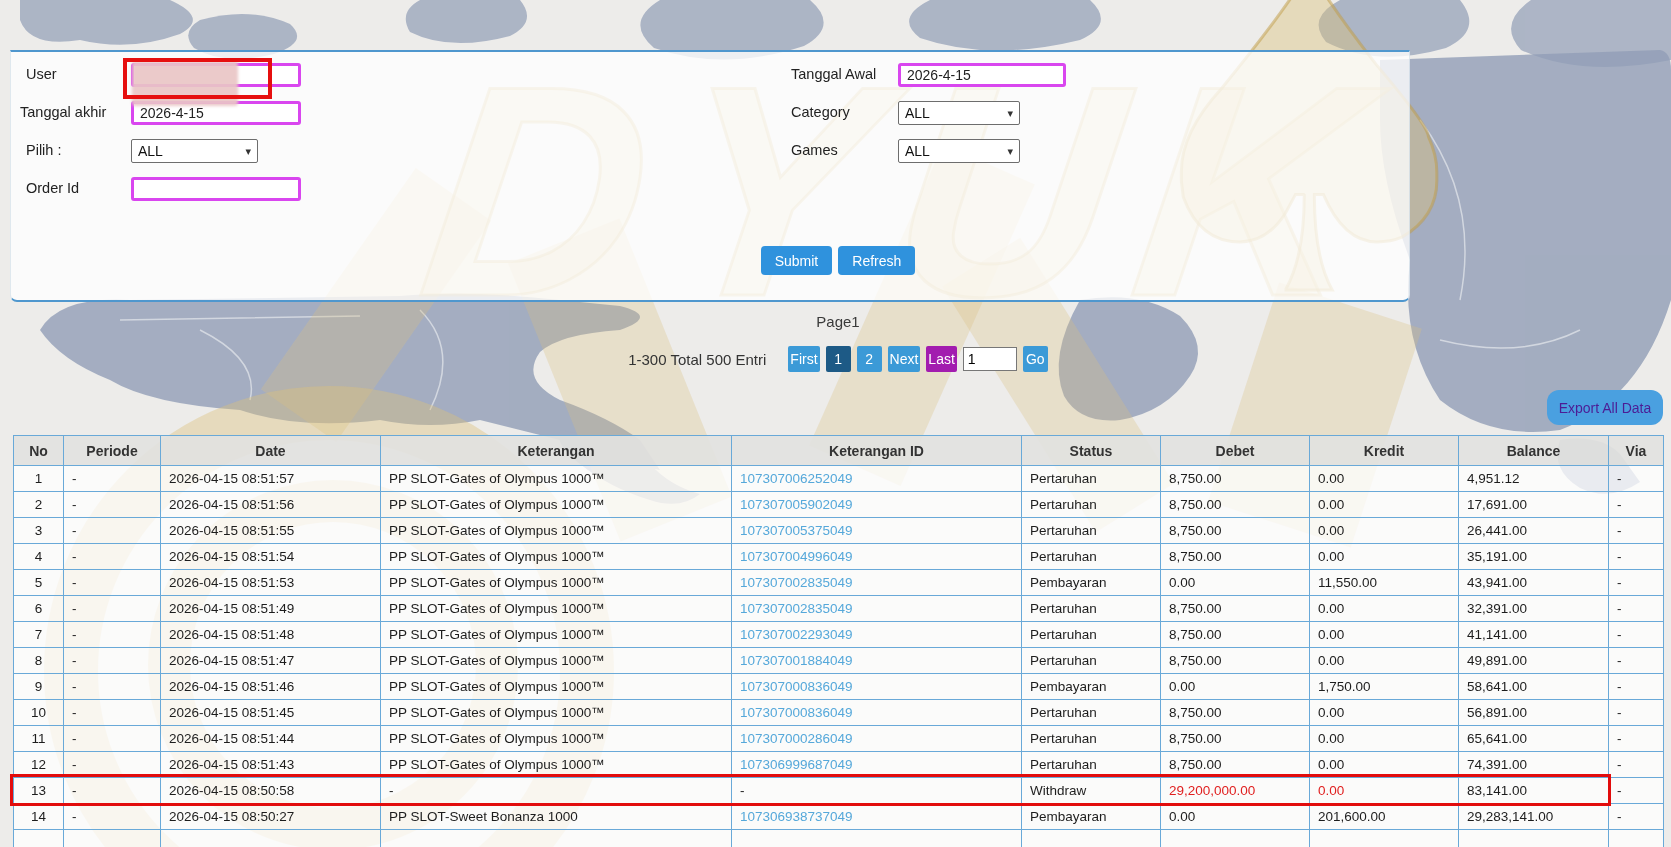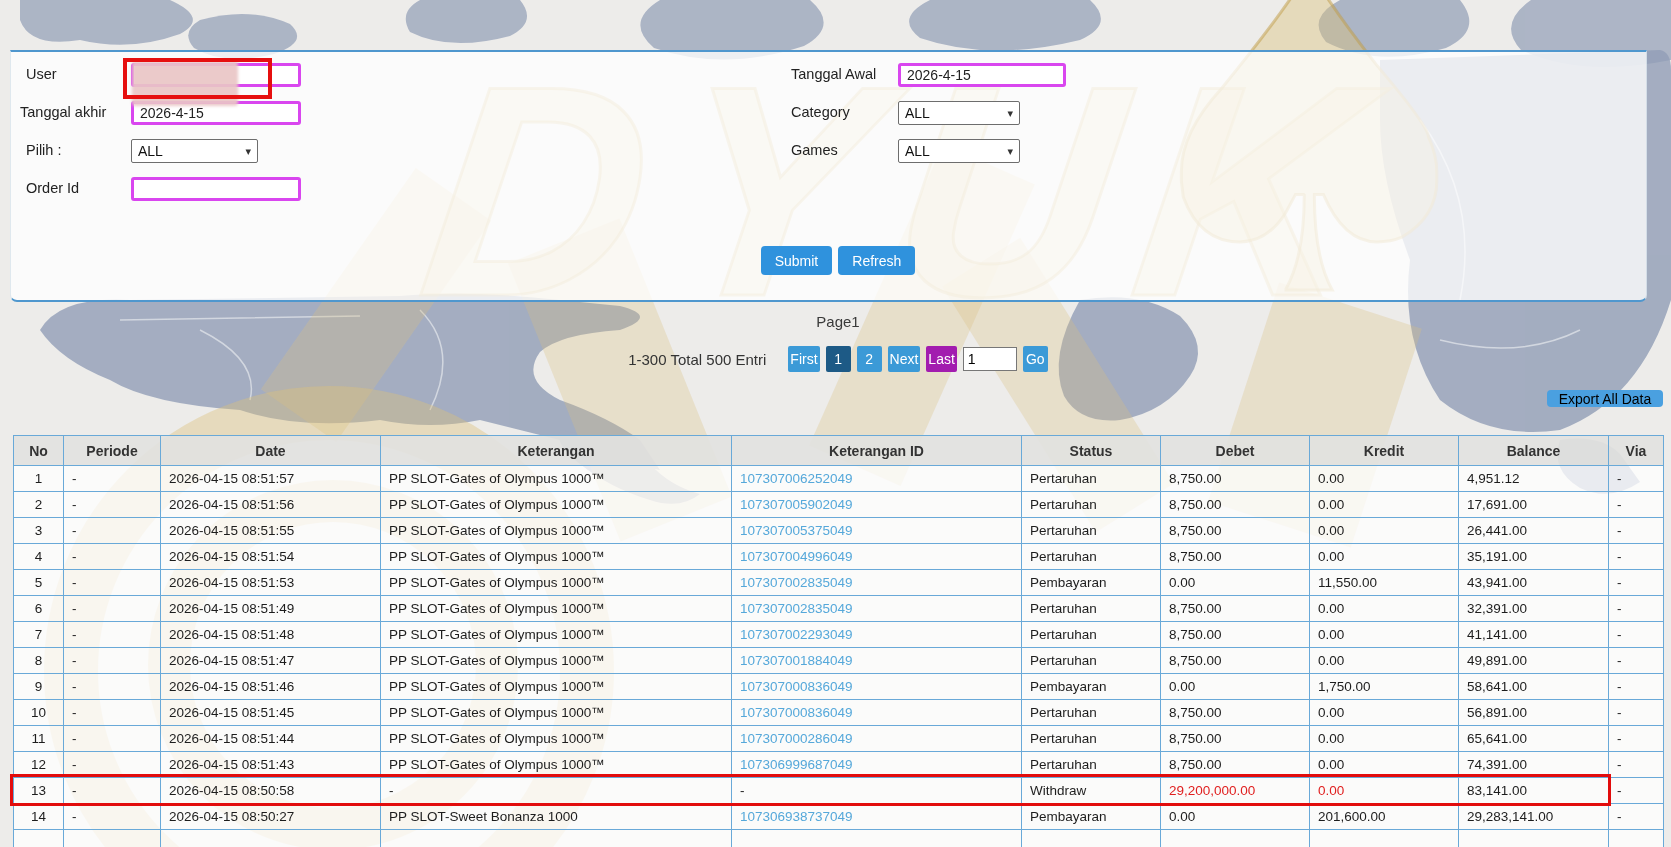--- a/index.html
+++ b/index.html
@@ -32,21 +32,21 @@
   .rib4 { left:1012px; top:240px; width:92px; height:290px; transform:rotate(-32deg); }
   .rib5 { left:1240px; top:300px; width:150px; height:230px; transform:rotate(18deg); }
   
   .content { position:absolute; inset:0; z-index:2; }
   .page-title {
     position:absolute; left:13px; top:15px; width:1650px; text-align:center;
     font-size:16px; font-weight:bold; color:#16222c;
   }
   
   .panel {
-    position:absolute; left:10px; top:50px; width:1637px; height:252px;
+    position:absolute; left:10px; top:50px; width:1400px; height:252px;
     background:rgba(255,255,255,0.78);
     border-top:2px solid #4f97ce; border-bottom:2px solid #4f97ce;
     border-left:1px solid rgba(170,195,215,0.35); border-right:1px solid rgba(170,195,215,0.35);
     border-radius:0 0 7px 7px;
   }
   .f-label { position:absolute; font-size:14.5px; color:#222; }
   .f-input {
     position:absolute; height:24px; border:3px solid #d946ef; border-radius:3px;
     background:#fff; font-size:14px; padding:0 6px; color:#222;
     font-family:"Liberation Sans", sans-serif;
@@ -82,22 +82,22 @@
     height:26px; min-width:25px; padding:0 2px; border:none; border-radius:2px;
     background:#3b9ad7; color:#fff; font-size:14px; font-family:"Liberation Sans", sans-serif; cursor:pointer;
   }
   .pag-btn.active { background:#1d5a86; }
   .pag-btn.last { background:#a21caf; }
   .goto-input {
     width:54px; height:24px; border:1px solid #777; background:#fff;
     font-size:14px; padding:0 4px; font-family:"Liberation Sans", sans-serif;
   }
   .export-btn {
-    position:absolute; left:1547px; top:390px; width:116px; height:17px;
-    background:#4aa0e0; border:none; border-radius:4px; color:#000000; font-size:14px;
+    position:absolute; left:1547px; top:390px; width:116px; height:35px;
+    background:#4aa0e0; border:none; border-radius:12px; color:#4c1d95; font-size:14px;
     font-family:"Liberation Sans", sans-serif; cursor:pointer;
   }
   
   table.history {
     position:absolute; left:13px; top:435px; width:1650px;
     border-collapse:collapse; table-layout:fixed; font-size:13.5px;
   }
   .history th {
     height:30px; background:rgba(226,226,224,0.92); color:#333;
     font-size:14px; font-weight:bold; border:1px solid #69a9d8; text-align:center;

